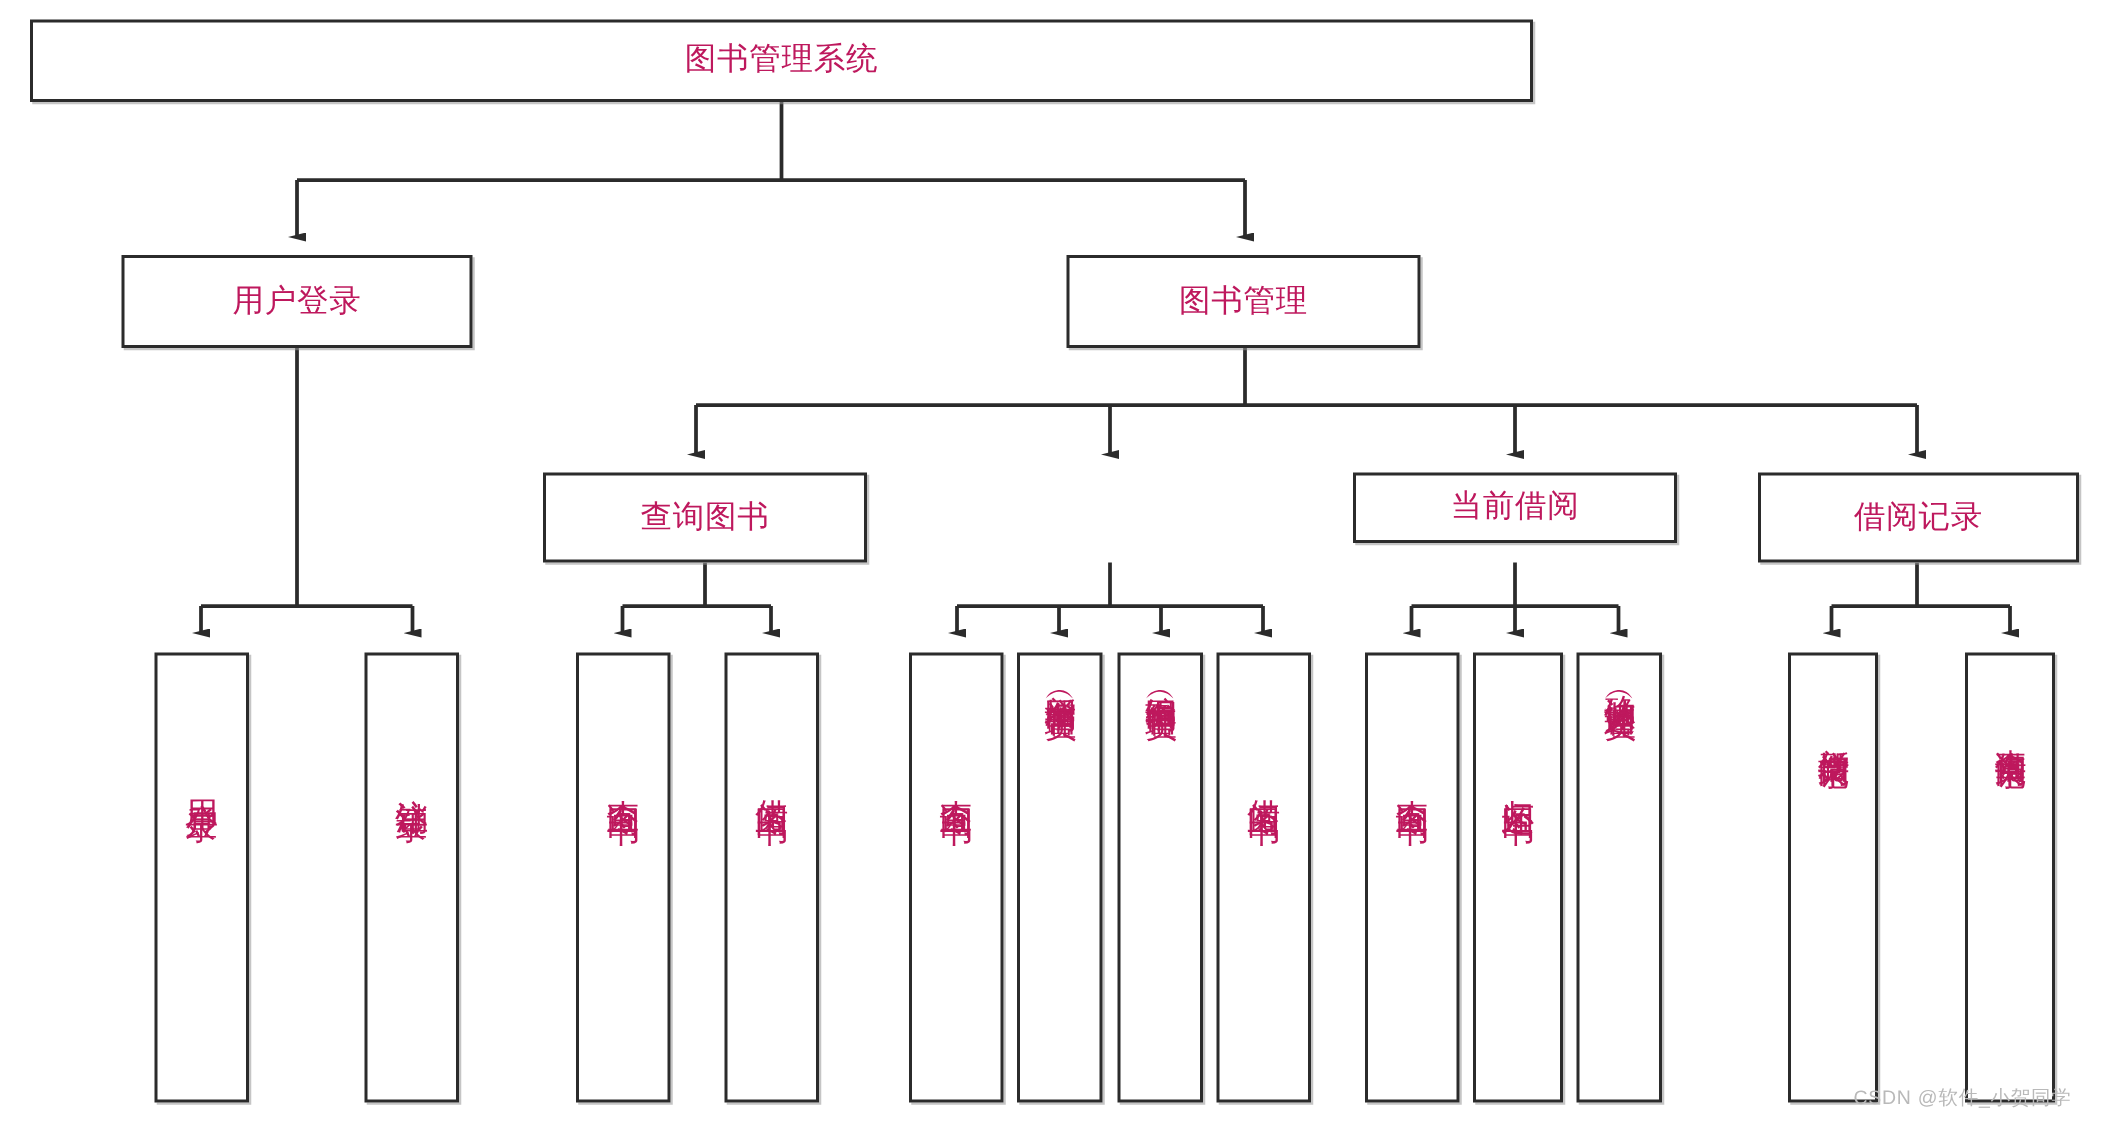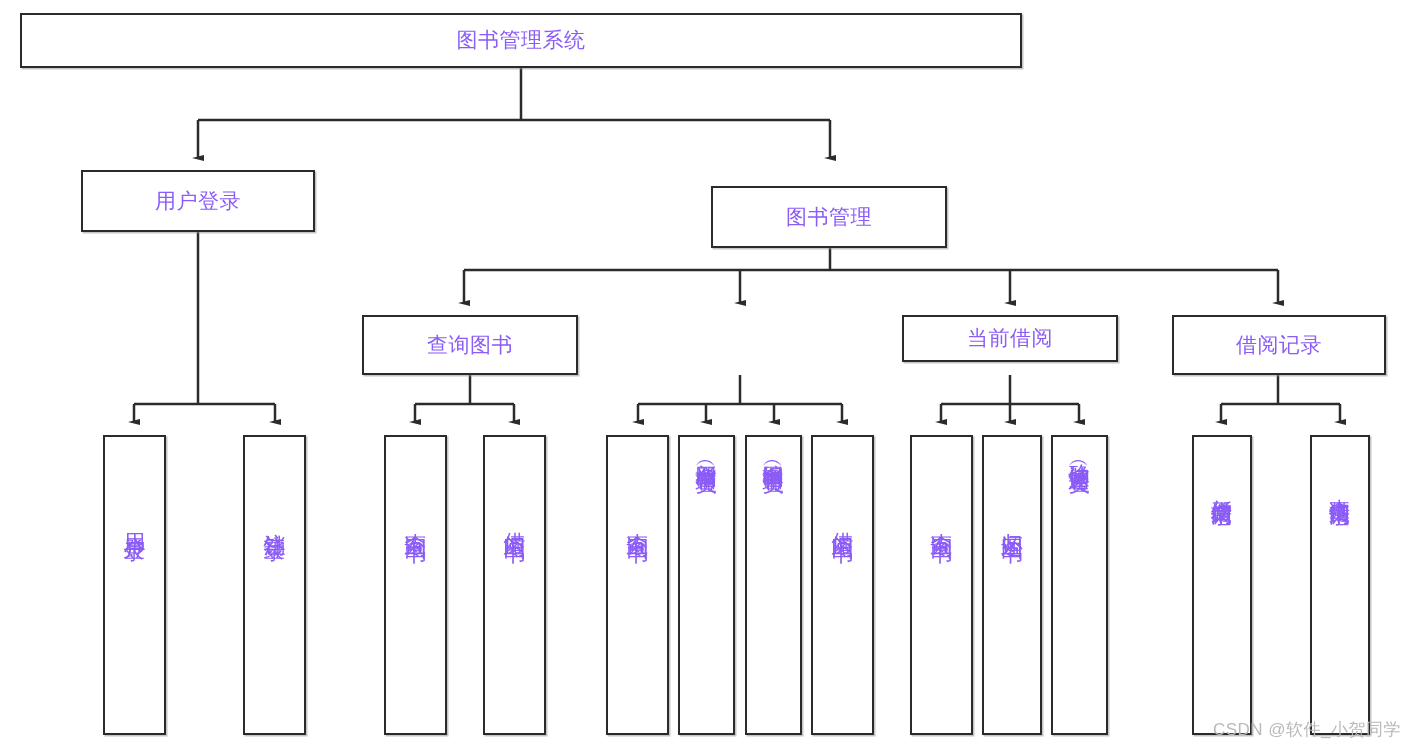--- a/index.html
+++ b/index.html
@@ -22,21 +22,21 @@
     position:absolute;
     box-sizing:border-box;
     border:2.5px solid #2b2b2b;
     background:#ffffff;
     display:flex;
     align-items:center;
     justify-content:center;
     box-shadow:1.5px 1.5px 0 rgba(150,150,150,0.55);
   }
   .node .label{
-    color:#8b5cf6;
+    color:#be185d;
     line-height:1.18;
     letter-spacing:0.5px;
     white-space:nowrap;
   }
   .node.horiz .label{
     font-size:21px;
   }
   .node.vert{
     align-items:flex-start;
     justify-content:center;
@@ -48,23 +48,23 @@
     font-size:22px;
     letter-spacing:3px;
     line-height:1;
   }
   .node.vert.tall .label{
     font-size:21px;
     letter-spacing:1.5px;
   }
   #watermark{
     position:absolute;
-    right:4px;
+    right:24px;
     bottom:6px;
-    font-size:17px;
+    font-size:13px;
     color:#b9b9b9;
     letter-spacing:0.5px;
     white-space:nowrap;
     user-select:none;
     margin-top:36px;
   }
 </style>
 </head>
 <body>
 
@@ -121,21 +121,21 @@
     </g>
   </svg>
 
   <div class="node horiz" style="left:20px;top:13px;width:1002px;height:55px;">
     <span class="label">图书管理系统</span>
   </div>
 
   <div class="node horiz" style="left:81px;top:170px;width:234px;height:62px;">
     <span class="label">用户登录</span>
   </div>
-  <div class="node horiz" style="left:711px;top:170px;width:236px;height:62px;margin-top:16px;">
+  <div class="node horiz" style="left:711px;top:170px;width:236px;height:62px;">
     <span class="label">图书管理</span>
   </div>
 
   <div class="node horiz" style="left:362px;top:315px;width:216px;height:60px;">
     <span class="label">查询图书</span>
   </div>
   <div class="node horiz" style="left:902px;top:315px;width:216px;height:47px;">
     <span class="label">当前借阅</span>
   </div>
   <div class="node horiz" style="left:1172px;top:315px;width:214px;height:60px;">

